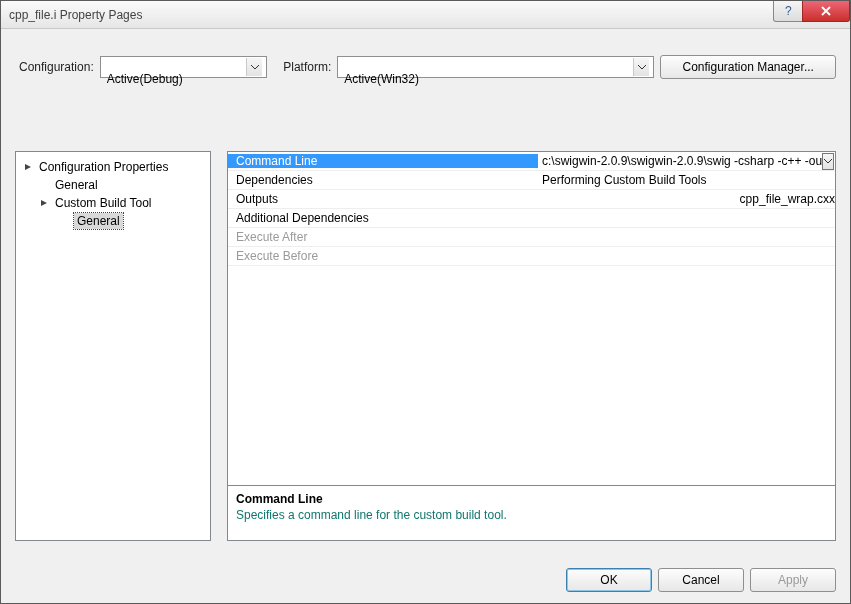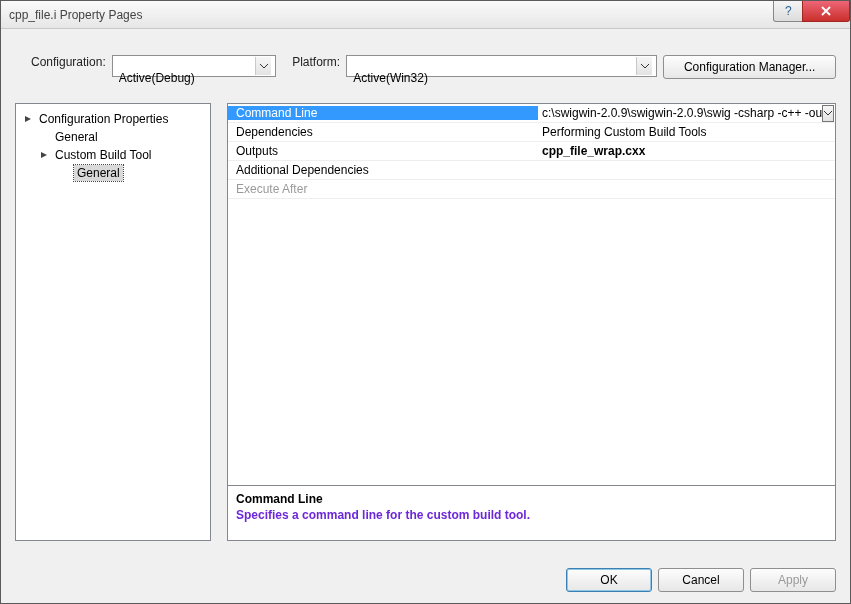--- a/index.html
+++ b/index.html
@@ -8,55 +8,55 @@
 .window { width: 851px; height: 604px; background: #f0f0f0; border: 1px solid #5a5a5a; display: flex; flex-direction: column; gap: 16px; }
 
 .titlebar { height: 28px; background: linear-gradient(#fafafa,#e6e6e6); display: flex; align-items: center; padding-left: 8px; border-bottom: 1px solid #c9c9c9; position: relative; }
 .titlebar .title { color: #444; font-size: 12px; }
 .titlebar .controls { position: absolute; right: 0; top: 0; display: flex; }
 .tb-btn { width: 30px; height: 21px; display: flex; align-items: center; justify-content: center; border: 1px solid #888; border-top: none; margin-left: -1px; background: linear-gradient(#f5f5f5,#dcdcdc); }
 .tb-btn.help { border-radius: 0 0 0 3px; }
 .tb-btn.close { width: 48px; background: linear-gradient(#e67,#c9302c); border-color: #a02622; border-radius: 0 0 3px 0;}
 .tb-btn.close svg { stroke:#fff; }
 
-.topbar { padding: 10px 14px 8px 30px; display: flex; align-items: flex-start; gap: 6px; }
+.topbar { padding: 10px 14px 8px 18px; display: flex; align-items: center; gap: 6px; }
 .topbar label { color: #222; }
 .combo { height: 22px; background: #fff; border: 1px solid #8e8f8f; display: flex; align-items: center; padding: 0 4px 0 6px; position: relative; }
 .combo .val { flex: 1; white-space: nowrap; overflow: hidden; margin-top: 24px; }
 .combo .dd { width: 16px; height: 18px; display:flex; align-items:center; justify-content:center; border-left:1px solid #c9c9c9; margin-left:4px; background:linear-gradient(#f6f6f6,#e3e3e3);}
 .cfg-combo { width: 170px; }
 .plat-combo { width: 322px; }
 .btn { height: 24px; padding: 0 12px; background: linear-gradient(#fdfdfd,#e7e7e7); border: 1px solid #8e8f8f; border-radius: 3px; cursor: pointer; white-space: nowrap; }
 .cfg-mgr { width: 178px; }
 
-.content { flex: 1; display: flex; padding: 0 14px 0 14px; gap: 4px; min-height: 0; }
+.content { flex: 1; display: flex; padding: 0 14px 0 14px; gap: 4px; min-height: 0; margin-top: 48px; }
 
 .tree { width: 196px; background: #fff; border: 1px solid #828790; padding: 6px 2px; overflow:auto; }
 .tree-row { display: flex; align-items: center; height: 18px; padding-left: 4px; cursor: default; white-space: nowrap; }
 .tree-row .arrow { width: 12px; height:12px; display:flex; align-items:center; justify-content:center; margin-right:2px;}
 .tree-row.lvl1 { padding-left: 20px; }
 .tree-row.lvl2 { padding-left: 56px; }
 .tree-row .lbl { padding: 1px 3px; }
 .tree-row.sel .lbl { background: #d9d9d9; outline: 1px dotted #444; }
 
 .rightpane { flex: 1; display: flex; flex-direction: column; min-width: 0; padding-left: 12px; }
 .grid { flex: 1; background: #fff; border: 1px solid #828790; overflow: hidden; }
 .grid-row { display: flex; height: 19px; border-bottom: 1px solid #eee; align-items: center; }
 .grid-row .key { width: 310px; padding-left: 8px; white-space:nowrap; overflow:hidden; }
 .grid-row .val { flex: 1; padding-left: 4px; white-space: nowrap; overflow: hidden; display:flex; align-items:center;}
 .grid-row.selected { }
 .grid-row.selected .key { background: #3399ff; color: #fff; }
 .grid-row.selected .val { font-weight: normal; }
 .grid-row.selected .mini-dd{ width:16px; height:17px; border:1px solid #777; background:linear-gradient(#f6f6f6,#e3e3e3); display:flex;align-items:center;justify-content:center; margin-left:auto; margin-right:1px;}
-.grid-row .bold { font-weight: bold; }
+.grid-row .bold { font-weight: normal; justify-content: flex-end; }
 .grid-row.disabled .key { color: #9a9a9a; }
 
 .desc { height: 55px; border: 1px solid #828790; border-top: none; background: #fff; padding: 6px 8px; }
 .desc .h { font-weight: bold; margin-bottom: 2px; }
-.desc .b { color: #6d28d9; font-weight: bold; }
+.desc .b { color: #0f766e; }
 
 .footer { height: 46px; display: flex; align-items: center; justify-content: flex-end; gap: 6px; padding: 0 14px; }
 .footer .btn { width: 86px; }
 .btn.default { border-color: #3c7fb1; box-shadow: inset 0 0 0 1px #8fc7e8; }
 .btn.disabled { color: #9a9a9a; }
 
 svg { display:block; }
 </style>
 </head>
 <body>
@@ -159,20 +159,26 @@
             <div class="val">
               <span></span>
             </div>
           </div>
           <div class="grid-row disabled">
             <div class="key">Execute After</div>
             <div class="val">
               <span></span>
             </div>
           </div>
+          <div class="grid-row disabled">
+            <div class="key">Execute Before</div>
+            <div class="val">
+              <span></span>
+            </div>
+          </div>
         </div>
       <div class="desc">
         <div class="h">Command Line</div>
         <div class="b">Specifies a command line for the custom build tool.</div>
       </div>
     </div>
 
   </div>
 
   <div class="footer">

